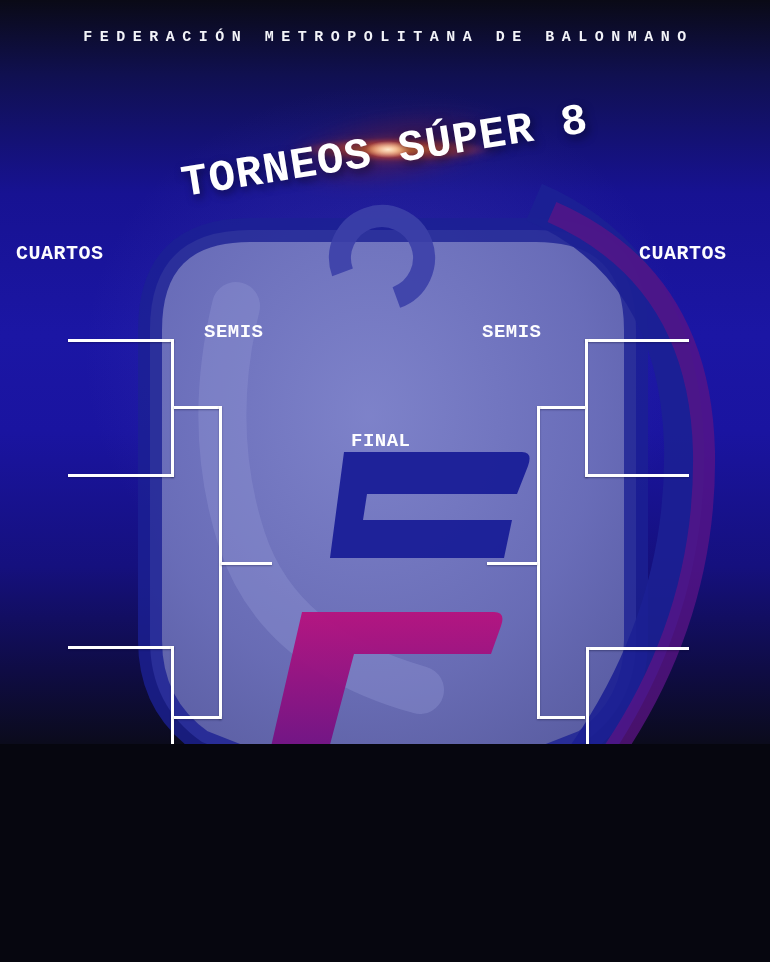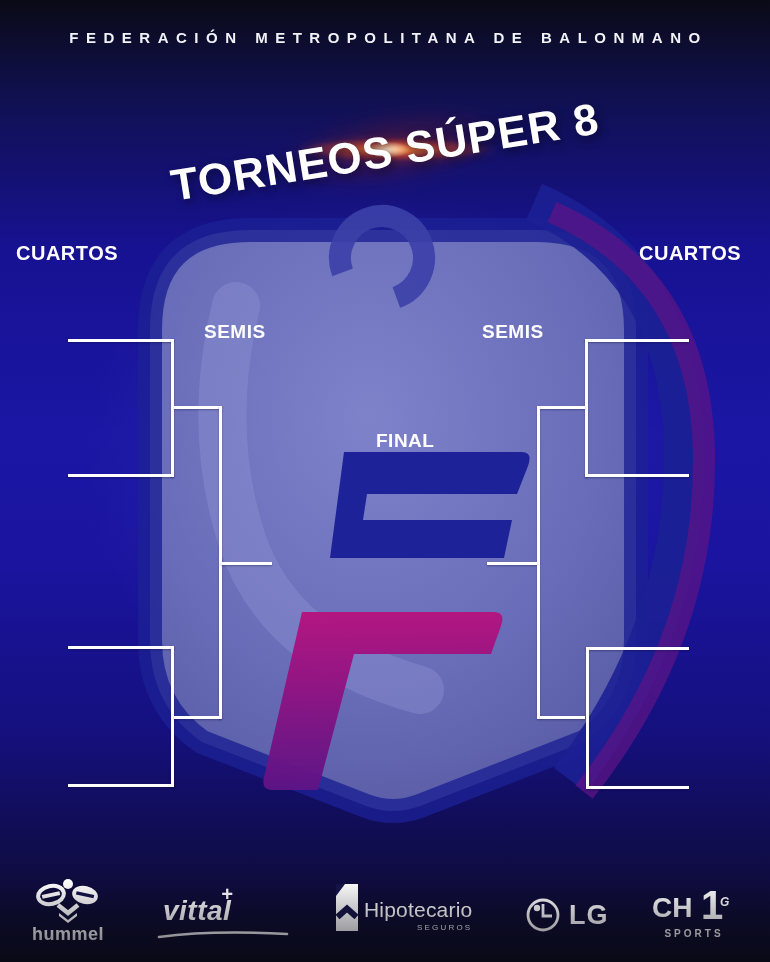--- a/index.html
+++ b/index.html
@@ -1,18 +1,18 @@
 <!DOCTYPE html>
 <html><head>
 <meta charset="utf-8">
 <style>
   html,body{margin:0;padding:0;background:#06060f;}
   .poster{
-    position:relative;width:770px;height:962px;overflow:hidden;
-    font-family:Liberation Sans, sans-serif;color:#fff;
+    position:relative;width:770px;height:744px;overflow:hidden;
+    font-family:Liberation Mono, monospace;color:#fff;
     background:
       radial-gradient(ellipse 430px 390px at 50% 48%, rgba(115,120,205,0.22), rgba(115,120,205,0) 70%),
       linear-gradient(180deg,#0a0a16 0%,#101050 10%,#171292 26%,#1b16a4 45%,#1a14a0 58%,#15107e 76%,#0f0c45 90%,#0b0b1c 100%);
   }
   .abs{position:absolute;}
   
   .fed-header{
     top:29px;left:0;width:770px;text-align:center;
     font-size:15px;font-weight:bold;letter-spacing:7.5px;color:#f2f3f8;
     padding-left:7px;box-sizing:border-box;white-space:nowrap;
@@ -33,21 +33,21 @@
     left:385px;top:152px;transform:translate(-50%,-50%) rotate(-9deg);
     font-size:44px;font-weight:bold;letter-spacing:1px;white-space:nowrap;
     color:#ffffff;text-shadow:2px 4px 9px rgba(8,5,25,0.55);
   }
   
   .round-label{font-weight:bold;white-space:nowrap;color:#fdfdff;}
   .lbl-cuartos-l{left:16px;top:242px;font-size:20px;letter-spacing:0.5px;}
   .lbl-cuartos-r{left:639px;top:242px;font-size:20px;letter-spacing:0.5px;}
   .lbl-semis-l{left:204px;top:321px;font-size:19px;letter-spacing:0.5px;}
   .lbl-semis-r{left:482px;top:321px;font-size:19px;letter-spacing:0.5px;}
-  .lbl-final{left:351px;top:430px;font-size:19px;letter-spacing:0.5px;margin-left:25px;}
+  .lbl-final{left:351px;top:430px;font-size:19px;letter-spacing:0.5px;}
   
   .line{position:absolute;background:#ffffff;box-shadow:0 1px 2px rgba(10,10,40,0.35);}
   .h{height:3px;} .v{width:3px;}
   
   .femebal{left:347px;top:288px;width:86px;text-align:center;}
   .femebal-word{font-size:13px;font-weight:bold;font-style:italic;letter-spacing:0.4px;margin-top:2px;
     text-shadow:0 1px 2px rgba(10,10,40,0.5);}
   
   .sponsor{position:absolute;color:#fff;}
   .hummel{left:28px;top:879px;width:80px;text-align:center;}

